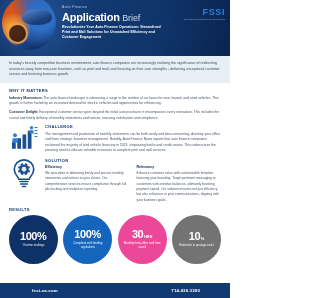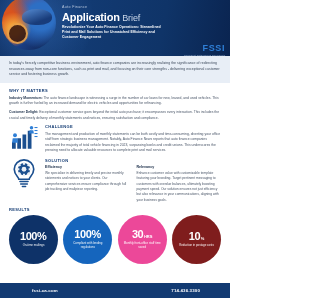--- a/index.html
+++ b/index.html
@@ -142,21 +142,21 @@
     <div class="title-block">
       <div class="eyebrow">Auto Finance</div>
       <div class="title-line">
         <span class="title-main">Application</span>
         <span class="title-sub">Brief</span>
       </div>
       <div class="subtitle">Revolutionize Your Auto Finance Operations: Streamlined Print and Mail Solutions for Unmatched Efficiency and Customer Engagement</div>
     </div>
 
     <div class="logo-block">
-      <div class="logo-mark" style="color: rgb(47, 127, 214); margin-top: 36px;">FSSI</div>
+      <div class="logo-mark" style="color: rgb(47, 127, 214);">FSSI</div>
       <div class="logo-tag">Document Outsourcing Specialists</div>
     </div>
   </div>
 
   <div class="intro">
     <p>In today's fiercely competitive business environment, auto finance companies are increasingly realizing the significance of redirecting resources away from non-core functions, such as print and mail, and focusing on their core strengths - delivering exceptional customer service and fostering business growth.</p>
   </div>
 
   <div class="body">
 
@@ -255,21 +255,21 @@
       </div>
 
       <div class="circle" id="c2" style="background: #ec4899;">
         <div class="circle-val">
           <span>30</span>
           <span class="circle-unit">HRS</span>
         </div>
         <div class="circle-label">Monthly front-office staff time saved</div>
       </div>
 
-      <div class="circle" id="c3" style="background: #7f1d1d;">
+      <div class="circle" id="c3" style="background: #737373;">
         <div class="circle-val">
           <span>10</span>
           <span class="circle-unit">%</span>
         </div>
         <div class="circle-label">Reduction in postage costs</div>
       </div>
 
     </div>
   </div>
 

